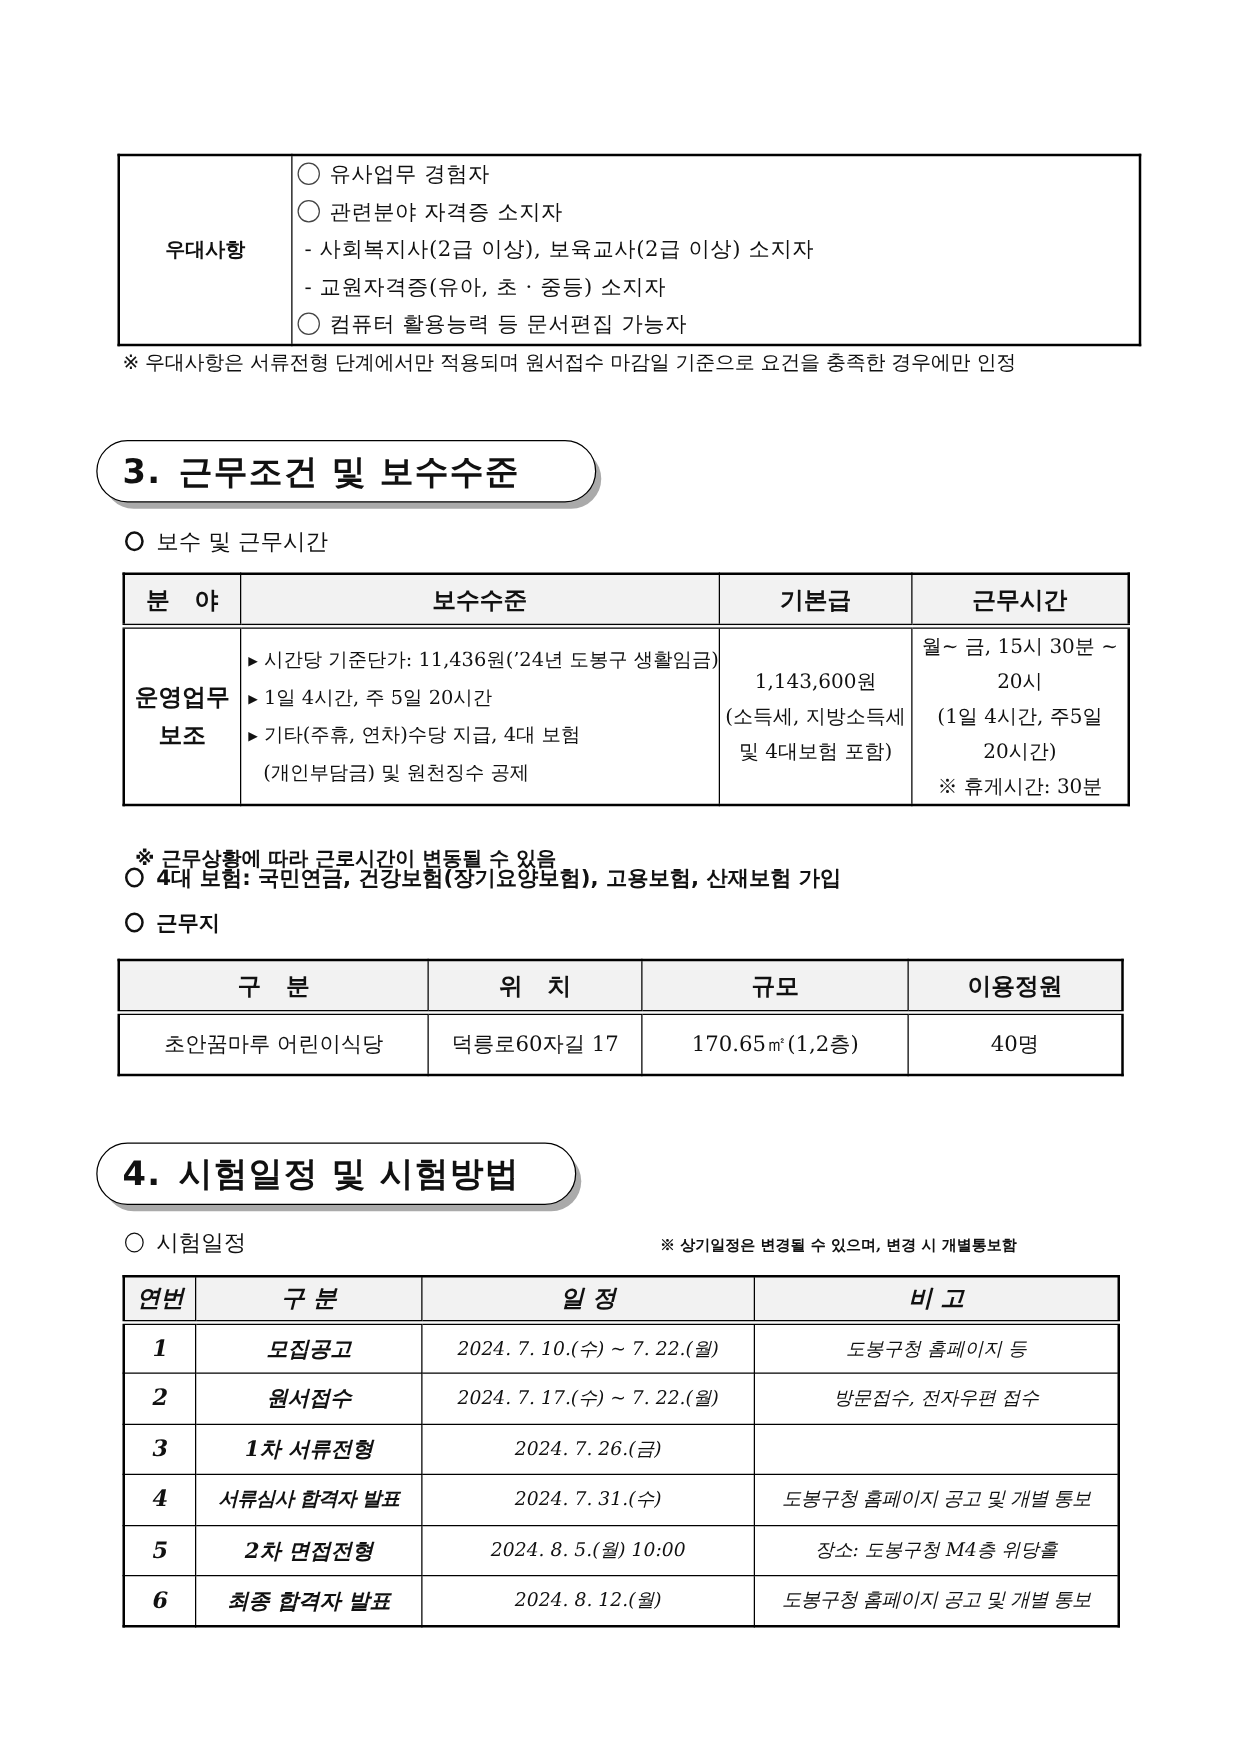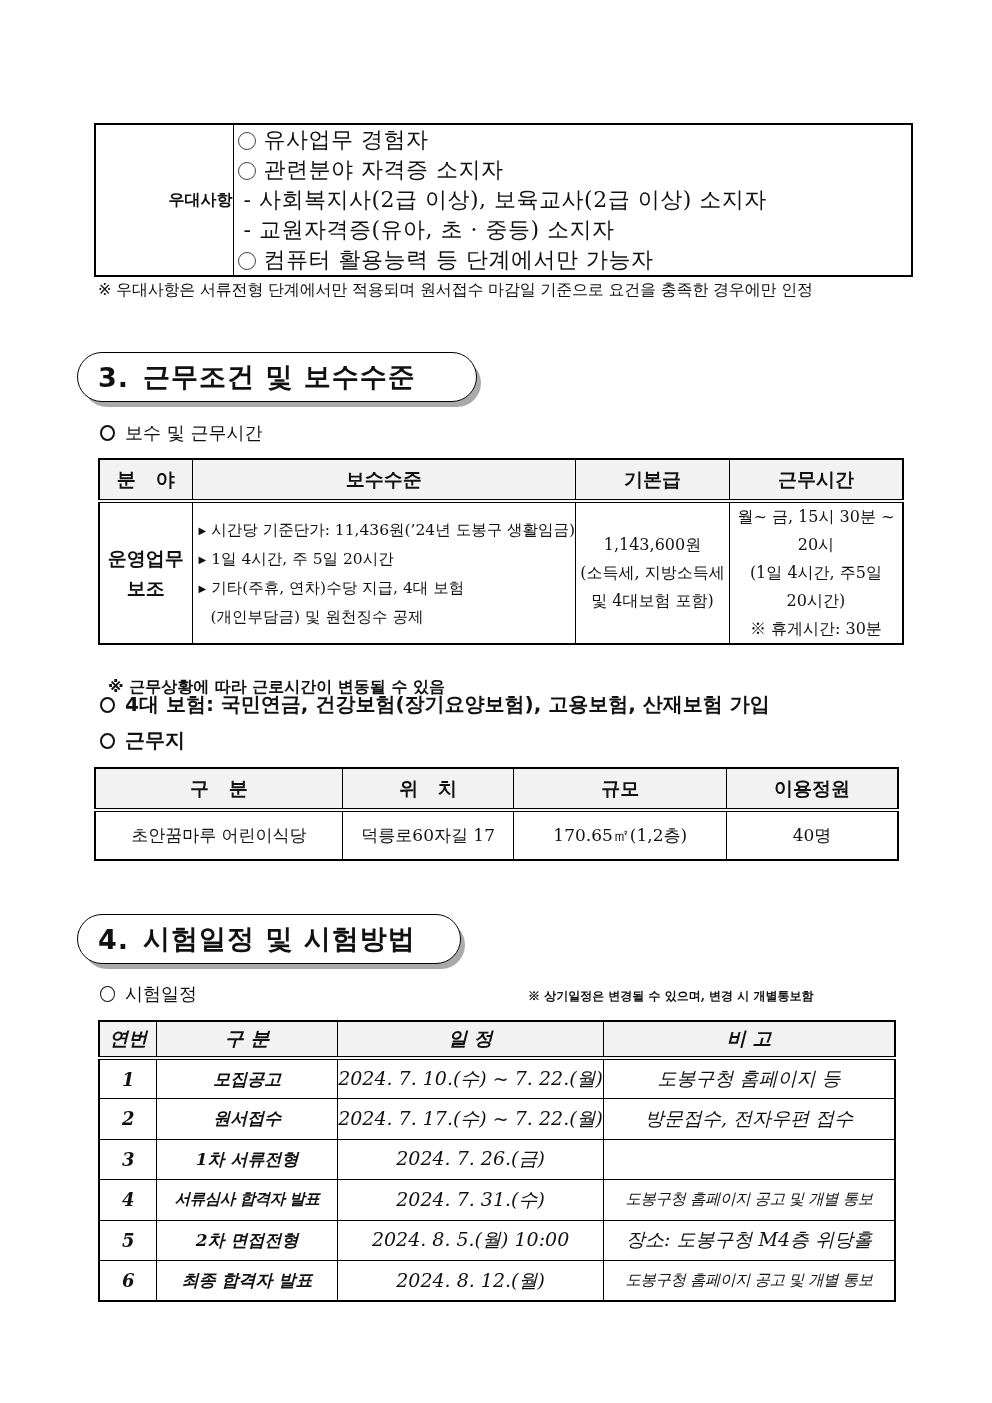--- a/index.html
+++ b/index.html
@@ -2,38 +2,38 @@
 <html><head>
 <meta charset="utf-8">
 <style>
   * { box-sizing: border-box; margin: 0; padding: 0; }
   html, body { width: 992px; height: 1403px; background: #ffffff; }
   body { position: relative; font-family: "DejaVu Serif", "Liberation Serif", serif; color: #111; overflow: hidden; }
 
   
   .pref-table { position: absolute; left: 94px; top: 123px; width: 819px; height: 153px; border: 2px solid #000; border-collapse: collapse; }
   .pref-table td { border: 1px solid #000; vertical-align: middle; }
-  .pref-label { width: 138px; text-align: right; font-family: "DejaVu Sans", sans-serif; font-weight: bold; font-size: 16px; }
+  .pref-label { width: 138px; text-align: center; font-family: "DejaVu Sans", sans-serif; font-weight: bold; font-size: 16px; }
   .pref-lines { padding-left: 4px; }
-  .pref-line { height: 30px; line-height: 30px; font-size: 22px; white-space: nowrap; letter-spacing: 0.5px; }
+  .pref-line { height: 30px; line-height: 30px; font-size: 17px; white-space: nowrap; letter-spacing: 0.5px; }
   .circ { display: inline-block; width: 18px; height: 18px; border: 1.3px solid #444; border-radius: 50%; vertical-align: -3px; margin-right: 8px; }
   .dash-pad { padding-left: 6px; }
 
   .pref-note { position: absolute; left: 98px; top: 280px; font-size: 16px; white-space: nowrap; font-family: "DejaVu Sans", sans-serif; letter-spacing: -0.2px; }
 
   
   .section-title { position: absolute; height: 50px; border: 1.5px solid #000; border-radius: 28px; background: #fff; display: flex; align-items: center; padding-left: 20px; font-family: "DejaVu Sans", sans-serif; font-weight: bold; font-size: 27px; letter-spacing: 1px; box-shadow: 5px 6px 0 -1px #aaa; }
   .sec3 { left: 77px; top: 352px; width: 400px; }
   .sec4 { left: 77px; top: 914px; width: 384px; }
   .section-title .num { margin-right: 14px; }
 
   
   .sub { position: absolute; font-size: 18px; white-space: nowrap; }
   .sub .o { display: inline-block; width: 15px; height: 16px; border: 2px solid #111; border-radius: 50%; vertical-align: -2px; margin-right: 10px; }
-  .sub.bold { font-family: "DejaVu Sans", sans-serif; font-weight: bold; font-size: 20px; }
+  .sub.bold { font-family: "DejaVu Sans", sans-serif; font-weight: bold; font-size: 17px; }
 
   
   table.grid { position: absolute; border-collapse: collapse; border: 2px solid #000; }
   table.grid th, table.grid td { border: 1px solid #000; text-align: center; vertical-align: middle; }
   table.grid th { background: #f2f2f2; font-weight: bold; font-size: 19px; }
   table.grid thead tr th { border-bottom: 4px double #000; }
 
   
   .pay-table { left: 98px; top: 458px; width: 806px; }
   .pay-table th { height: 42px; }
@@ -50,37 +50,37 @@
   
   .work-table { left: 94px; top: 767px; width: 805px; }
   .work-table th { height: 42px; background: #fff; font-size: 19px; }
   .work-table td { height: 50px; font-size: 17px; }
 
   .schedule-note { position: absolute; left: 528px; top: 988px; font-size: 12px; font-weight: bold; white-space: nowrap; font-family: "DejaVu Serif", serif; }
 
   
   .sched-table { left: 98px; top: 1020px; width: 798px; font-style: italic; }
   .sched-table th { height: 37px; font-size: 18px; }
-  .sched-table td { height: 40.5px; font-size: 19px; }
+  .sched-table td { height: 40.5px; font-size: 15px; }
   .sched-table td.no { font-weight: bold; font-size: 18px; }
   .sched-table td.cat { font-weight: bold; font-size: 17px; }
 </style>
 </head>
 <body>
 
 <table class="pref-table">
   <tbody>
       <tr>
     <td class="pref-label">우대사항</td>
     <td class="pref-lines">
       <div class="pref-line"><span class="circ"></span><span>유사업무 경험자</span></div>
       <div class="pref-line"><span class="circ"></span><span>관련분야 자격증 소지자</span></div>
       <div class="pref-line dash-pad">- 사회복지사(2급 이상), 보육교사(2급 이상) 소지자</div>
       <div class="pref-line dash-pad">- 교원자격증(유아, 초 · 중등) 소지자</div>
-      <div class="pref-line"><span class="circ"></span><span>컴퓨터 활용능력 등 단계에서만 가능자</span></div>
+      <div class="pref-line"><span class="circ"></span><span>컴퓨터 활용능력 등 문서편집 가능자</span></div>
     </td>
   </tr>
 </tbody>
   </table>
 <div class="pref-note">※ 우대사항은 서류전형 단계에서만 적용되며 원서접수 마감일 기준으로 요건을 충족한 경우에만 인정</div>
 
 <div class="section-title sec3">
   <span class="num">3.</span>
   <span>근무조건 및 보수수준</span>
 </div>

